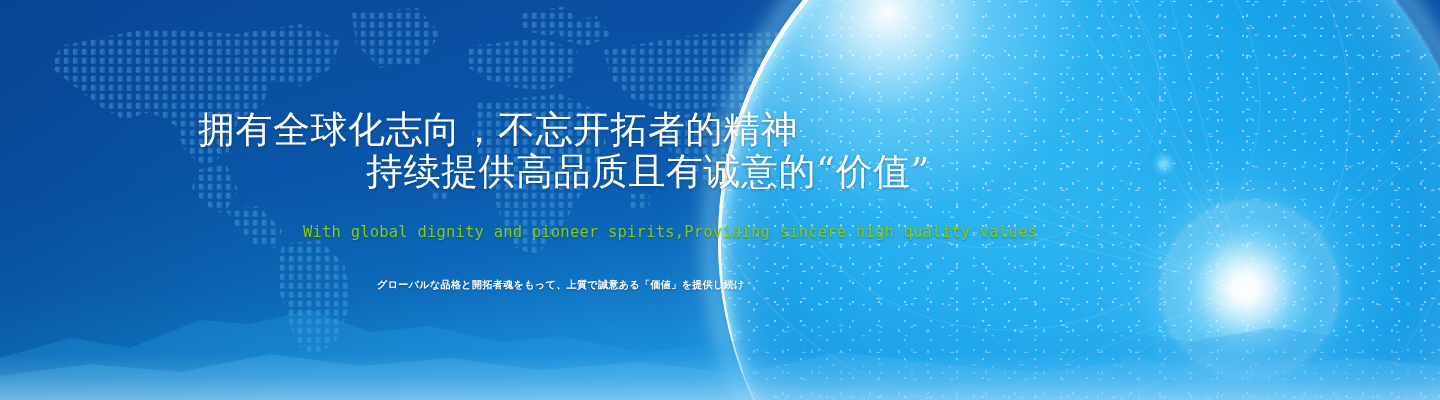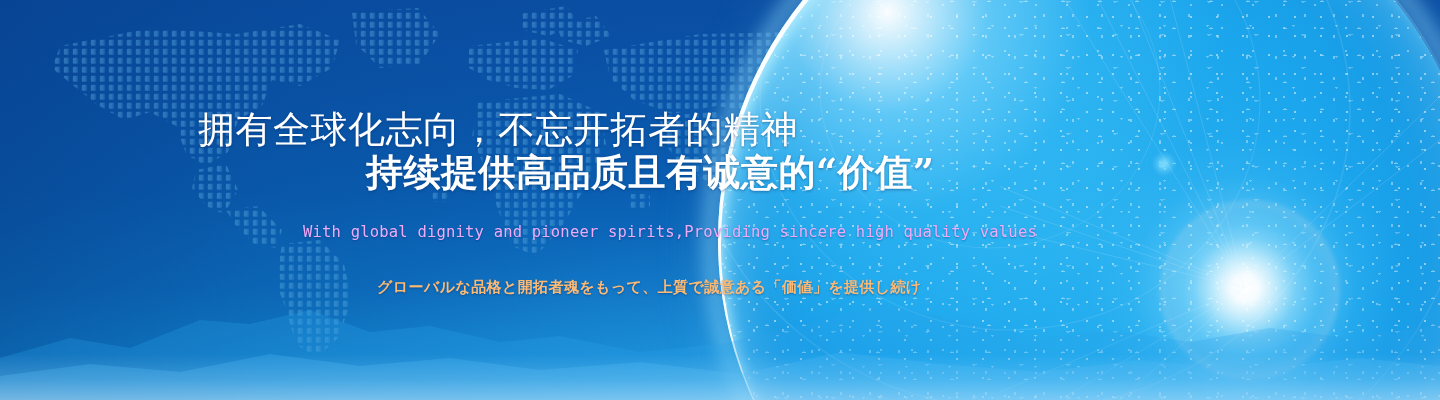--- a/index.html
+++ b/index.html
@@ -235,40 +235,39 @@
     left: 198px;
     top: 90px;
     font-size: 37px;
     line-height: 44px;
   }
   .headline-2 {
     left: 366px;
     top: 132px;
     font-size: 37px;
     line-height: 44px;
-    font-weight: bold;
   }
   .subline-en {
     position: absolute;
     left: 303px;
     top: 205px;
-    color: #f0abfc;
+    color: #84cc16;
     font-family: "DejaVu Sans Mono", "Liberation Mono", monospace;
     font-size: 15.5px;
     letter-spacing: 0.2px;
     white-space: nowrap;
     text-shadow: 0 1px 2px rgba(3,40,95,0.40);
   }
   .subline-jp {
     position: absolute;
     left: 377px;
     top: 260px;
-    color: #fdba74;
+    color: #ffffff;
     font-family: "DejaVu Sans", "Liberation Sans", sans-serif;
-    font-size: 15px;
+    font-size: 10px;
     font-weight: 700;
     letter-spacing: 0.4px;
     white-space: nowrap;
     text-shadow: 0 1px 2px rgba(3,40,95,0.40);
   }
 
   
   .horizon-haze {
     position: absolute;
     left: 0; bottom: 0;

